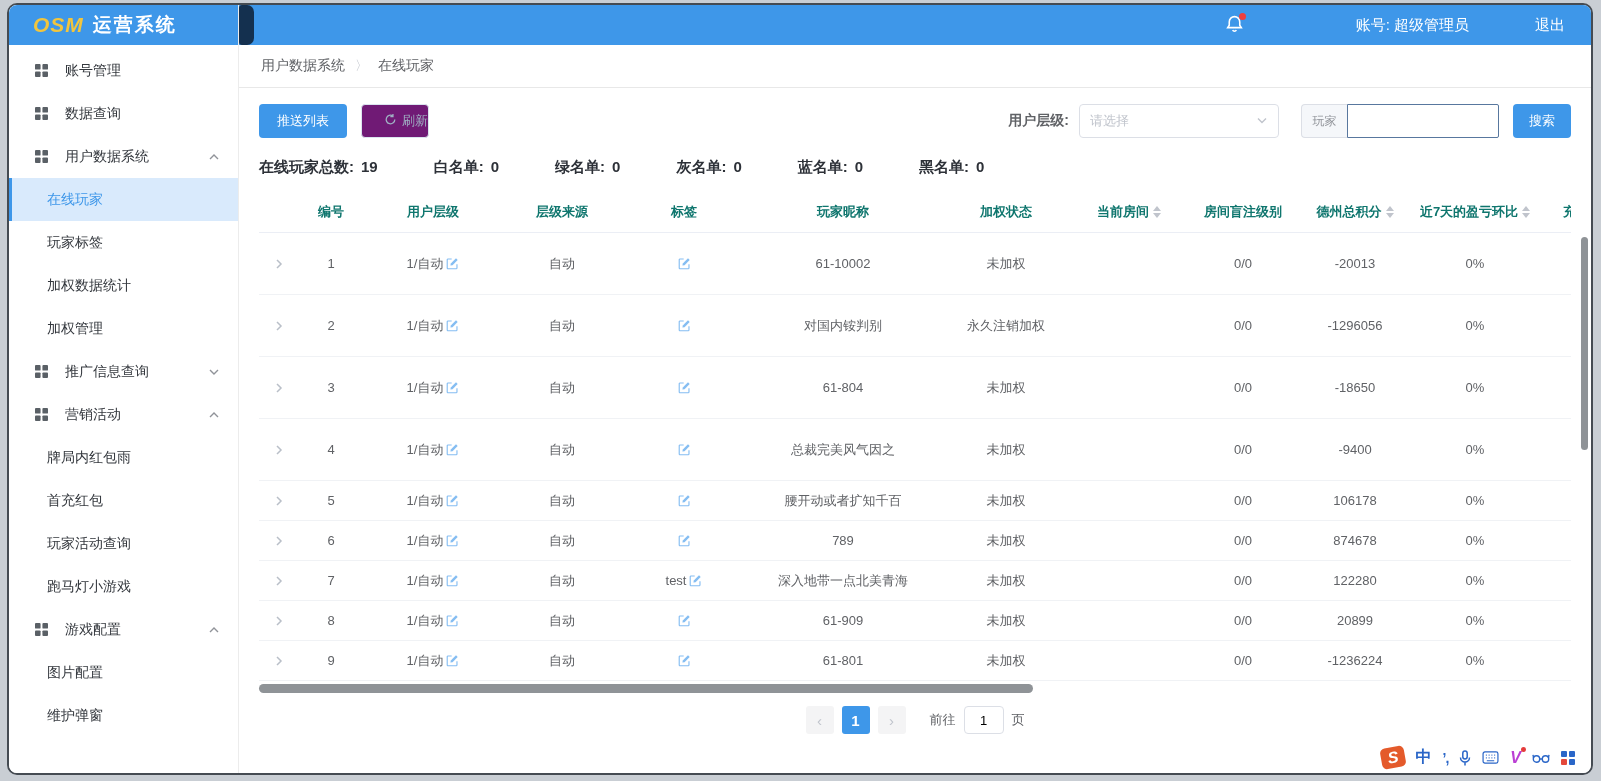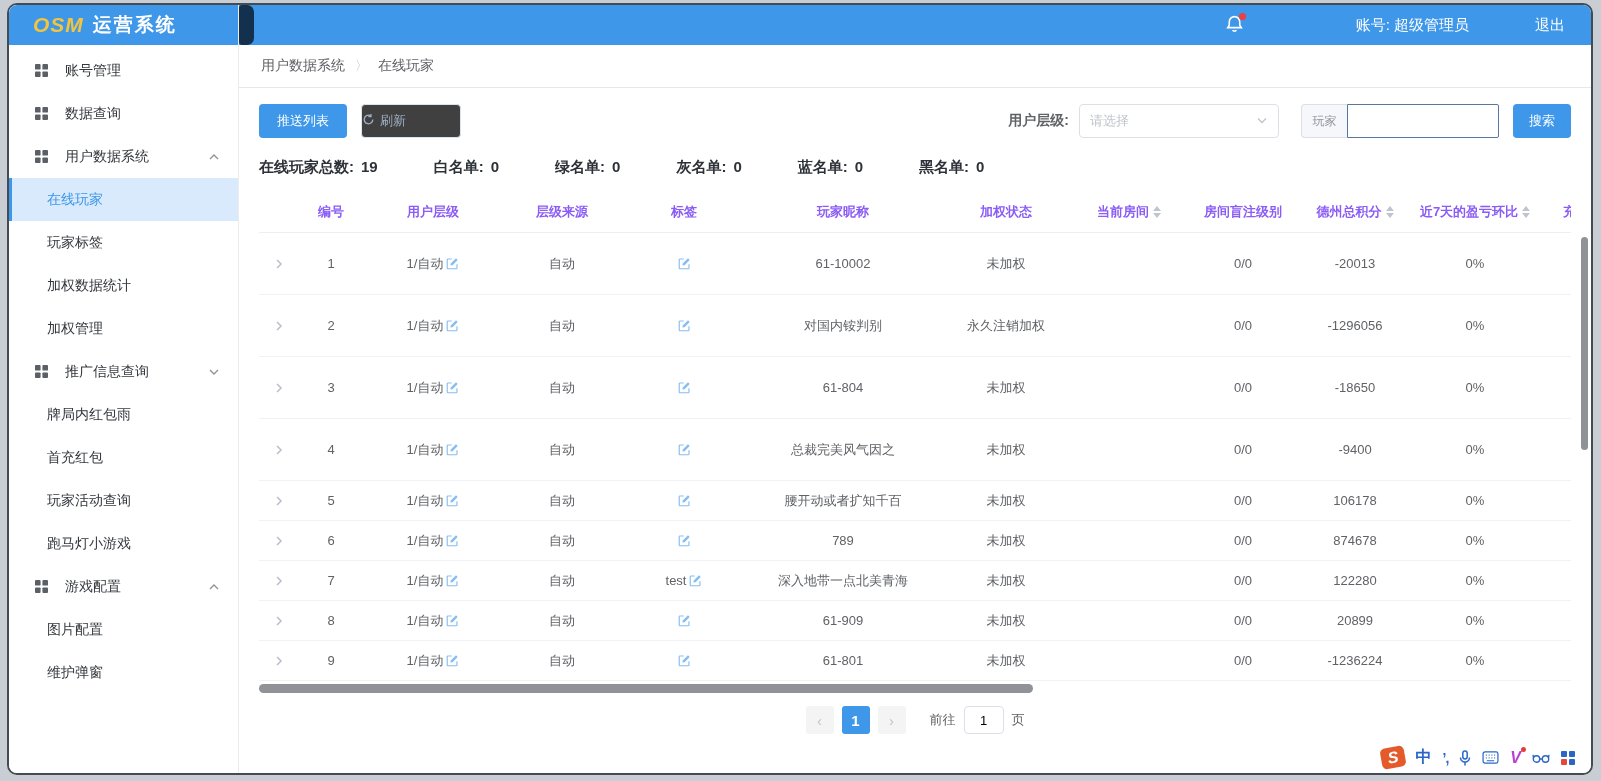--- a/index.html
+++ b/index.html
@@ -34,38 +34,38 @@
 
 .main { position:absolute; left:230px; top:40px; right:0; bottom:0; background:#fff; overflow:hidden; }
 .breadcrumb { height:43px; display:flex; align-items:center; padding-left:22px; font-size:14px; color:#606266; border-bottom:1px solid #e8e8e8; }
 .breadcrumb .sep { margin:0 10px; color:#c0c4cc; font-size:13px; }
 .content { padding:0 20px; }
 
 .toolbar { margin-top:16px; display:flex; align-items:center; }
 .btn { border:none; border-radius:4px; font-size:13px; cursor:pointer; font-family:inherit; }
 .btn-primary { background:#3e97e9; color:#fff; }
 .btn-push { width:88px; height:34px; }
-.btn-plain { width:100px; height:34px; background:#404040; border:1px solid #dbe5ef; color:#9fb0c3; display:inline-flex; align-items:center; justify-content:flex-start; gap:5px; margin-left:14px; }
+.btn-plain { width:68px; height:34px; background:#701a75; border:1px solid #dbe5ef; color:#9fb0c3; display:inline-flex; align-items:center; justify-content:flex-end; gap:5px; margin-left:14px; }
 .toolbar-right { margin-left:auto; display:flex; align-items:center; }
 .filter-label { font-size:14px; color:#606266; margin-right:10px; font-weight:bold; }
 .select { width:200px; height:34px; border:1px solid #dcdfe6; border-radius:4px; display:flex; align-items:center; padding:0 10px; cursor:pointer; background:#fff; }
 .select .ph { color:#c0c4cc; font-size:13px; flex:1; }
 .input-group { display:flex; margin-left:22px; }
 .input-prefix { width:46px; height:34px; background:#f5f7fa; border:1px solid #dcdfe6; border-right:none; border-radius:4px 0 0 4px; color:#909399; font-size:12px; display:flex; align-items:center; justify-content:center; }
 .player-input { width:152px; height:34px; border:1px solid #58779e; border-radius:0 2px 2px 0; outline:none; padding:0 8px; font-size:13px; font-family:inherit; }
 .btn-search { width:58px; height:34px; margin-left:14px; }
 
 .stats { margin-top:20px; display:flex; align-items:center; font-size:15px; font-weight:bold; color:#2d3138; }
 .stat { margin-right:56px; white-space:nowrap; }
 .stat .v { margin-left:7px; }
 
 
 .table-wrap { margin-top:14px; overflow:hidden; }
 .thead { display:flex; height:42px; align-items:center; border-bottom:1px solid #ebeef5; }
-.th { font-size:13px; color:#8b5cf6; font-weight:bold; display:flex; align-items:center; justify-content:center; flex-shrink:0; white-space:nowrap; }
+.th { font-size:13px; color:#0f766e; font-weight:bold; display:flex; align-items:center; justify-content:center; flex-shrink:0; white-space:nowrap; }
 .caret-col { display:inline-flex; flex-direction:column; margin-left:4px; cursor:pointer; }
 .caret { width:0; height:0; border-left:4px solid transparent; border-right:4px solid transparent; }
 .caret.up { border-bottom:5px solid #c0c4cc; margin-bottom:2px; }
 .caret.down { border-top:5px solid #c0c4cc; }
 .trow { display:flex; align-items:center; border-bottom:1px solid #f0f2f5; }
 .trow.tall { height:62px; }
 .trow.short { height:40px; }
 .td { font-size:13px; color:#606266; display:flex; align-items:center; justify-content:center; gap:3px; flex-shrink:0; white-space:nowrap; }
 .expand-ic, .edit-ic { display:inline-flex; cursor:pointer; }
 
@@ -156,20 +156,36 @@
               <rect x="0" y="0" width="6" height="6" rx="1"></rect>
               <rect x="8" y="0" width="6" height="6" rx="1"></rect>
               <rect x="0" y="8" width="6" height="6" rx="1"></rect>
               <rect x="8" y="8" width="6" height="6" rx="1"></rect>
             </svg>
           </span>
           <span class="lbl">推广信息查询</span>
           <span class="chev">
             <svg width="12" height="12" viewBox="0 0 12 12" fill="none" stroke="#909399" stroke-width="1.4">
               <path d="M2 4l4 4 4-4"></path>
+            </svg>
+          </span>
+        </div>
+        <div class="side-item group">
+          <span class="gi">
+            <svg width="13" height="13" viewBox="0 0 14 14" fill="#5a6066">
+              <rect x="0" y="0" width="6" height="6" rx="1"></rect>
+              <rect x="8" y="0" width="6" height="6" rx="1"></rect>
+              <rect x="0" y="8" width="6" height="6" rx="1"></rect>
+              <rect x="8" y="8" width="6" height="6" rx="1"></rect>
+            </svg>
+          </span>
+          <span class="lbl">营销活动</span>
+          <span class="chev">
+            <svg width="12" height="12" viewBox="0 0 12 12" fill="none" stroke="#909399" stroke-width="1.4">
+              <path d="M2 8l4-4 4 4"></path>
             </svg>
           </span>
         </div>
         <div class="side-item sub">
           <span class="lbl">牌局内红包雨</span>
         </div>
         <div class="side-item sub">
           <span class="lbl">首充红包</span>
         </div>
         <div class="side-item sub">

